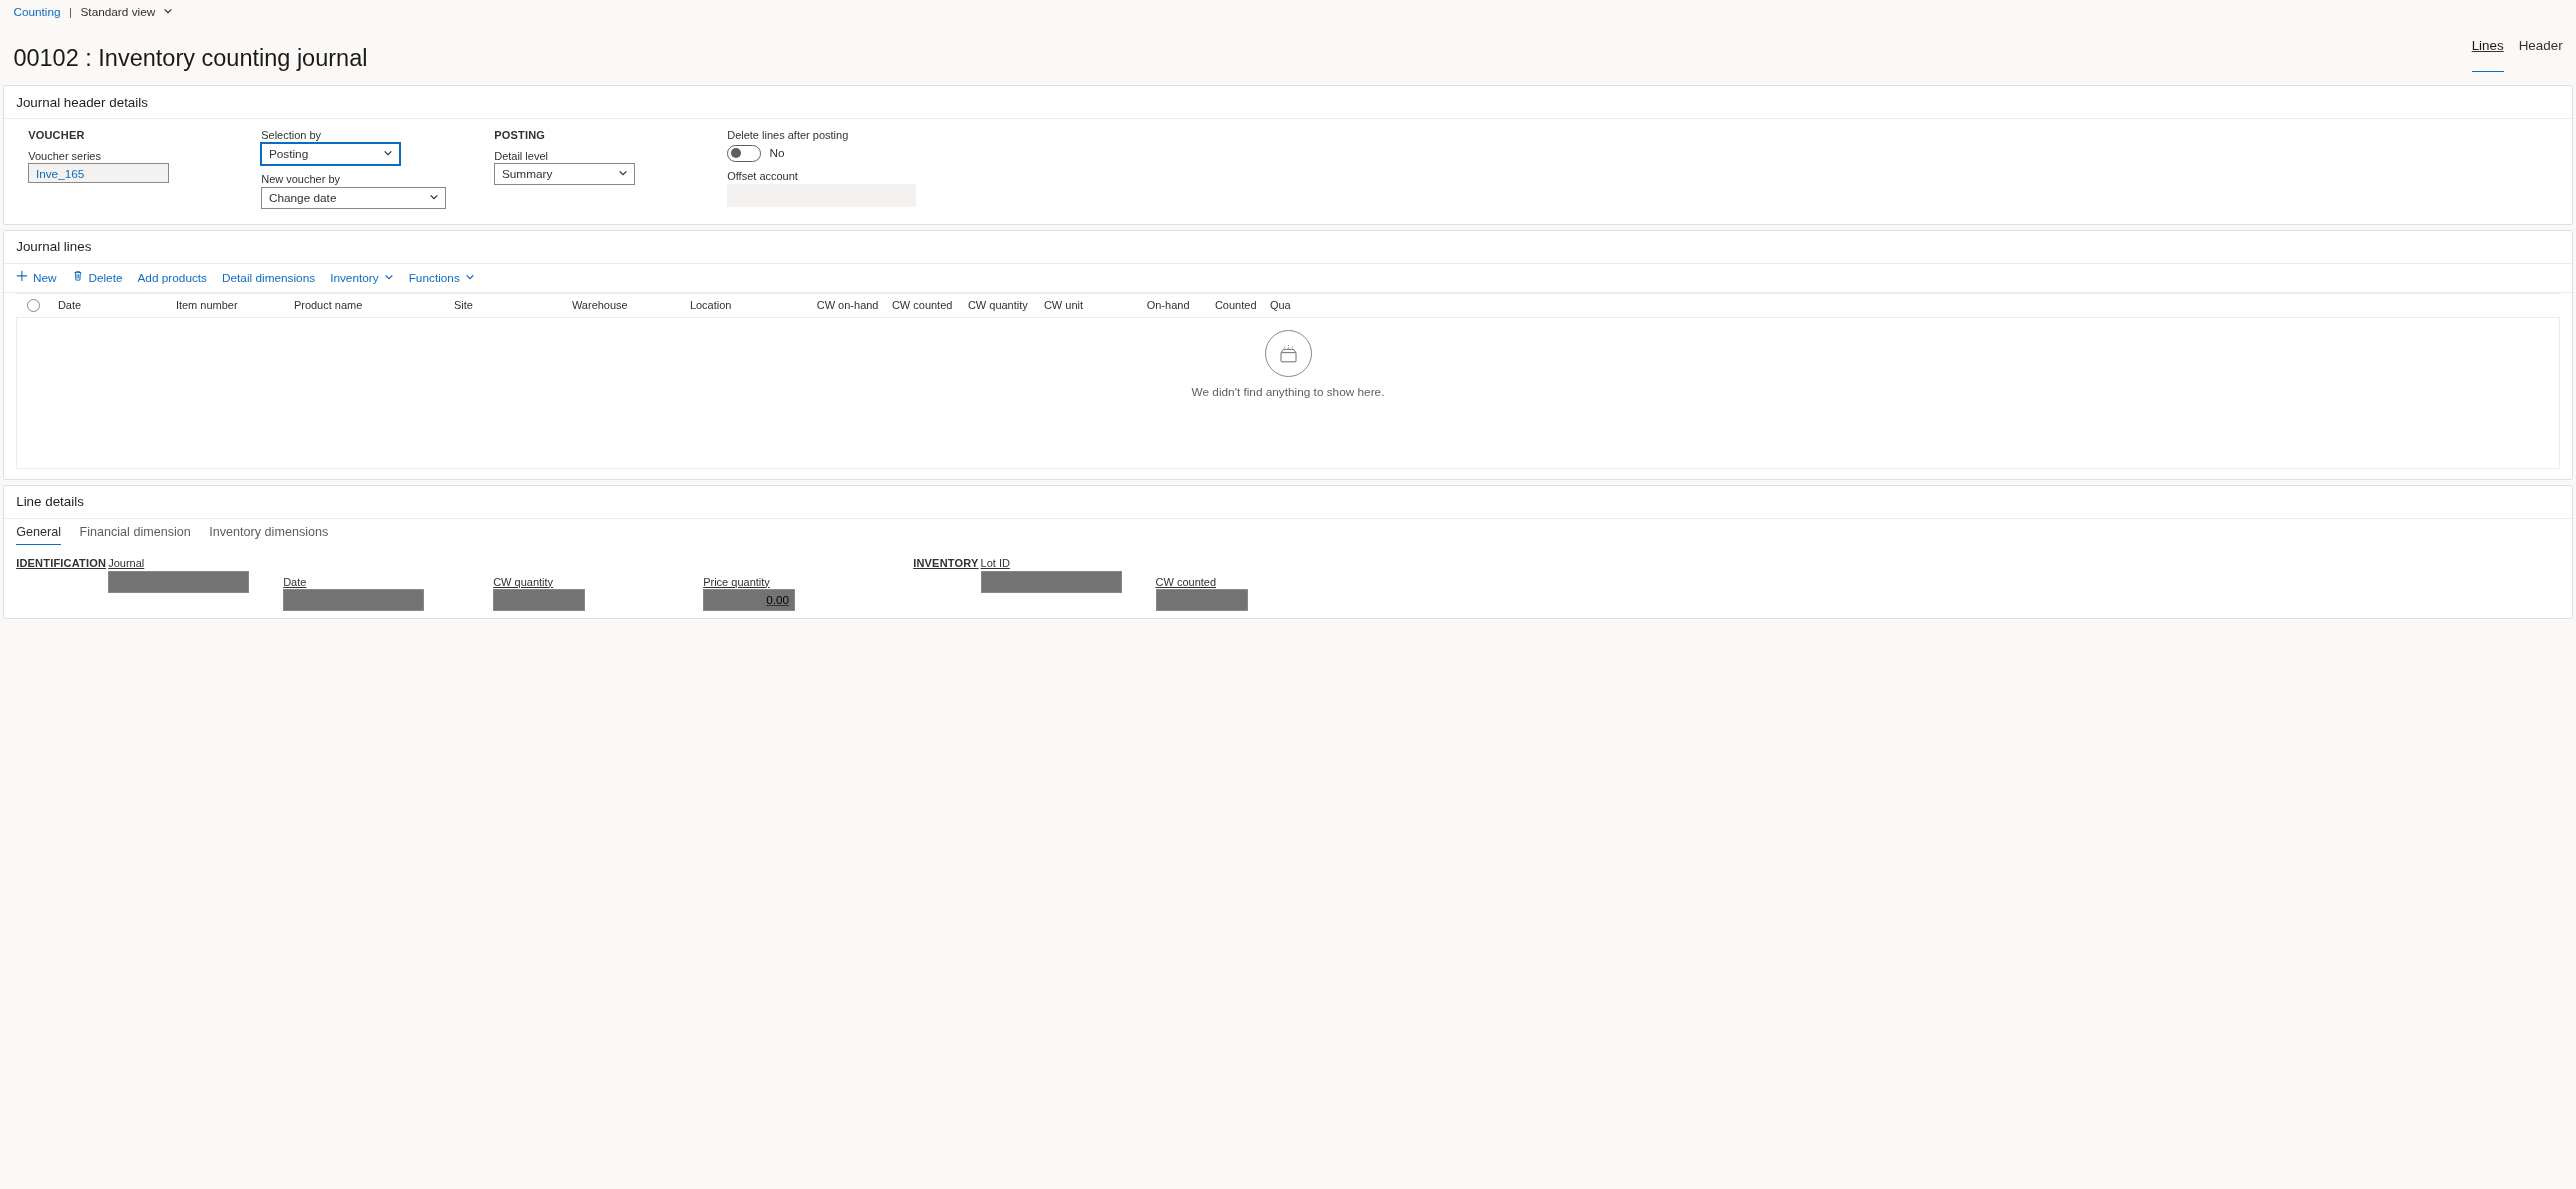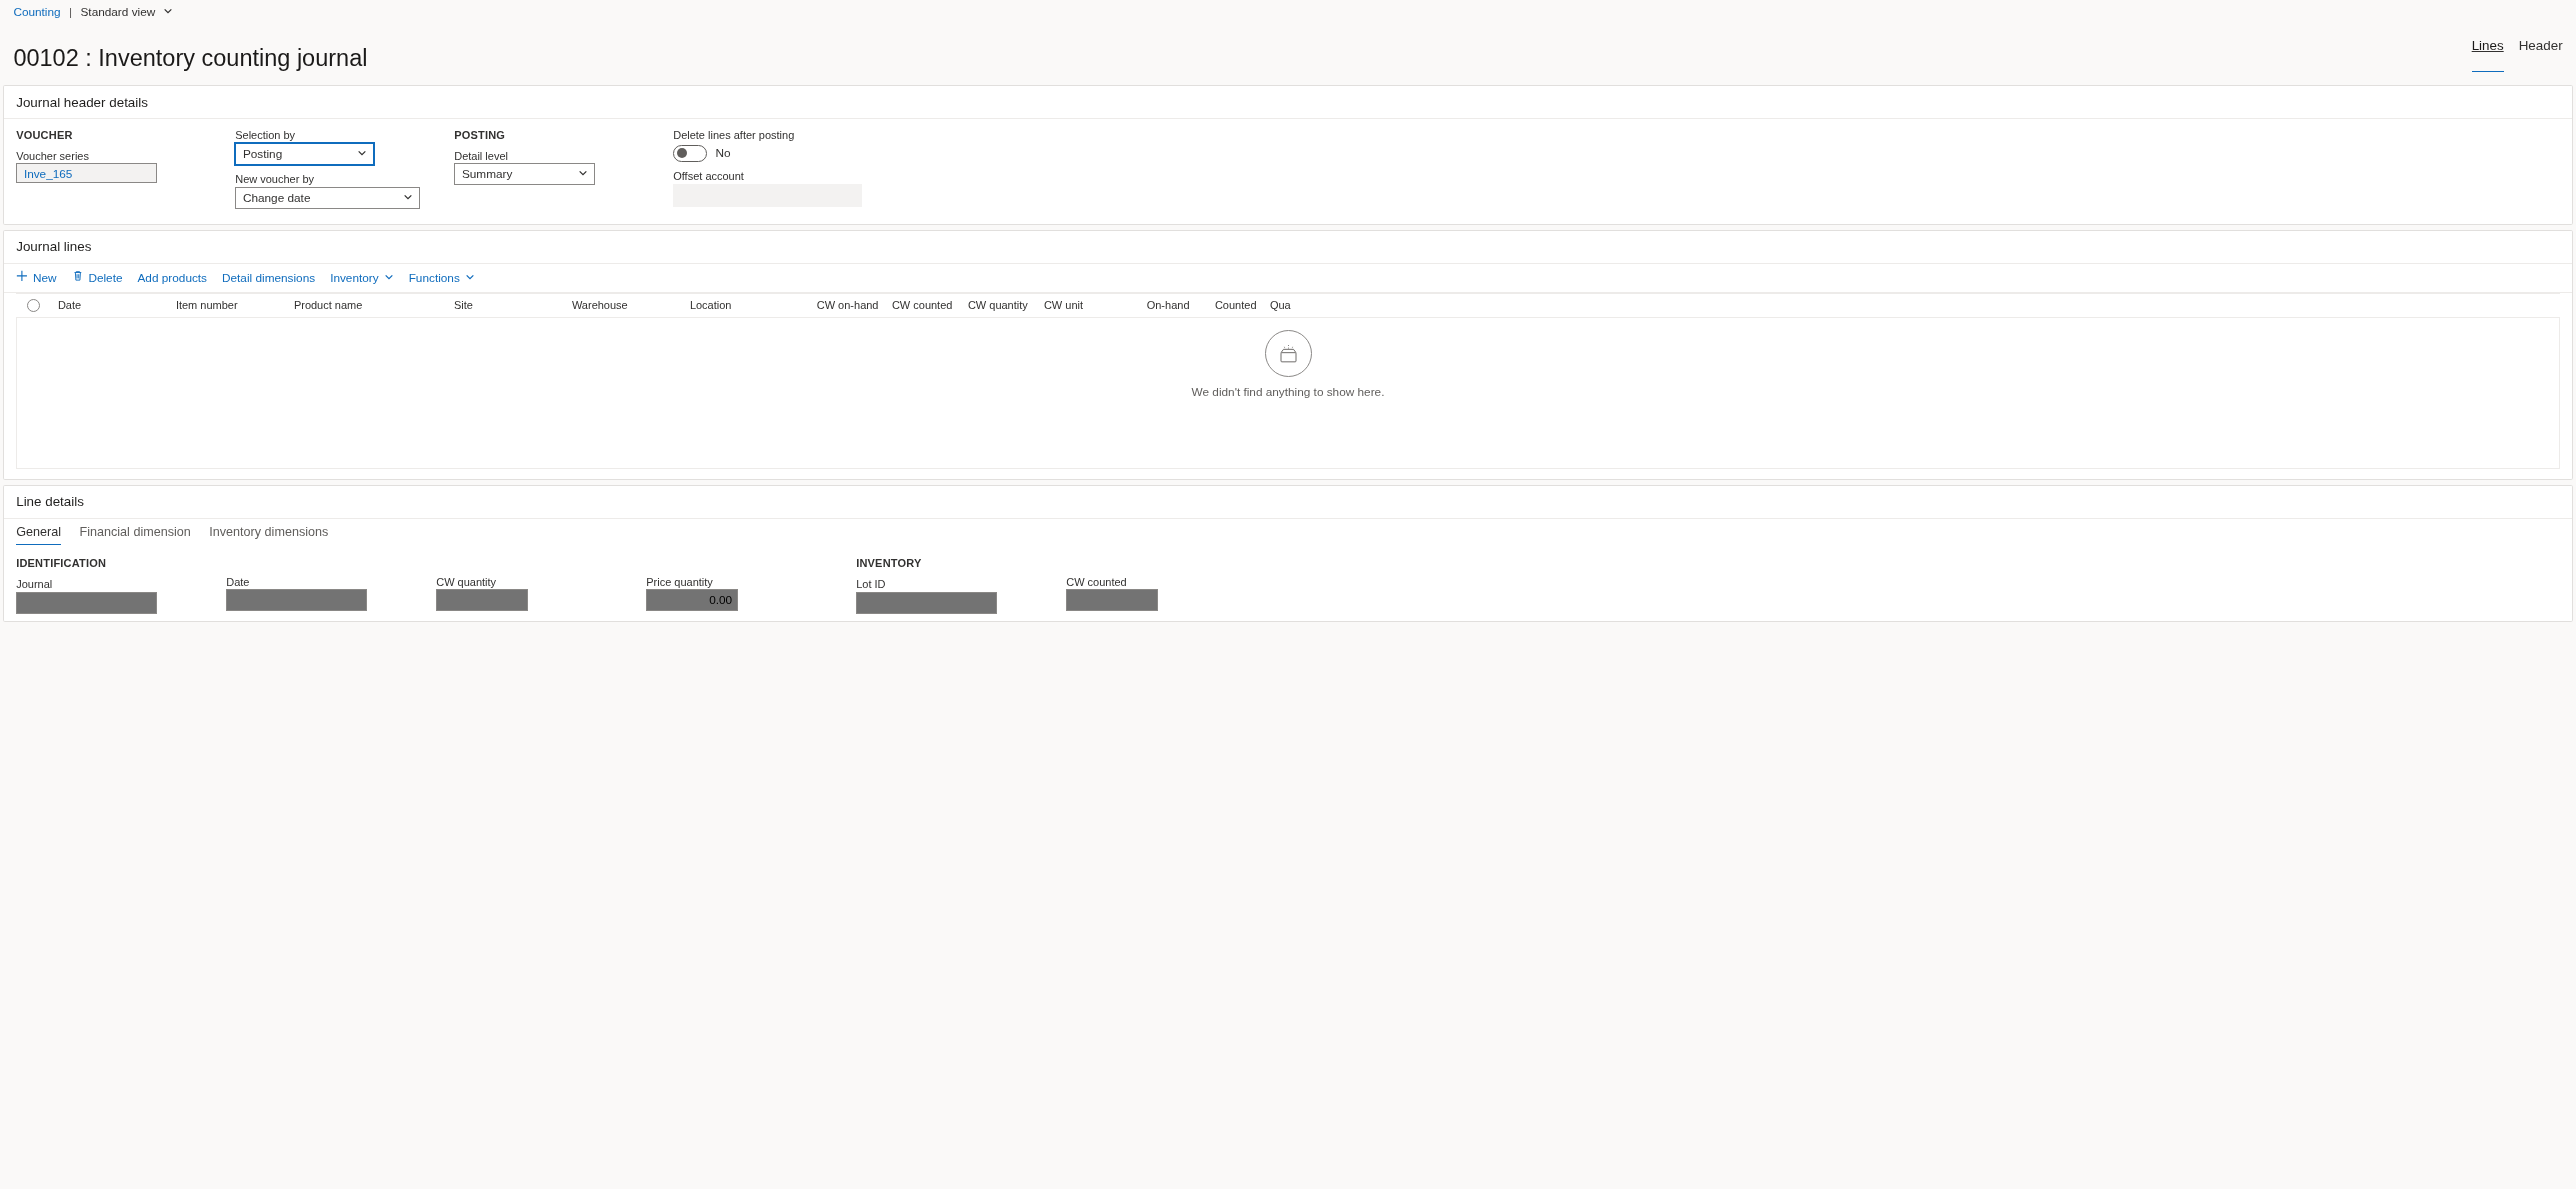--- a/index.html
+++ b/index.html
@@ -77,22 +77,23 @@
     font-size: 13.4px;
     padding: 8.4px 11.8px;
     border-bottom: 0.8px solid #edebe9;
     color: #201f1e;
   }
   .section-body {
     padding: 10px 11.8px 15px 11.8px;
   }
   .field-groups {
     display: flex;
-    gap: 34px;
+    gap: 48px;
     flex-wrap: wrap;
+    margin-left: 12px;
   }
   .field-col {
     display: flex;
     flex-direction: column;
     gap: 8.4px;
     min-width: 185px;
   }
   .group-heading {
     font-size: 11px;
     font-weight: 700;
@@ -251,23 +252,24 @@
     border-bottom: 1.7px solid #0f6cbd;
   }
   .line-detail-body {
     padding: 11.8px 11.8px 6.7px 11.8px;
     display: flex;
     gap: 34px;
     flex-wrap: wrap;
   }
   .detail-col {
     display: flex;
-    flex-direction: column;
-    gap: 9px;
+    flex-direction: row;
+    gap: 2px;
     min-width: 176px;
+    text-decoration: underline;
   }
   .textbox {
     border: 0.8px solid #8a8886;
     background: #fff;
     height: 22px;
     width: 141px;
     padding: 1.7px 5px;
     font-size: 11.8px;
   }
   .textbox.right {

